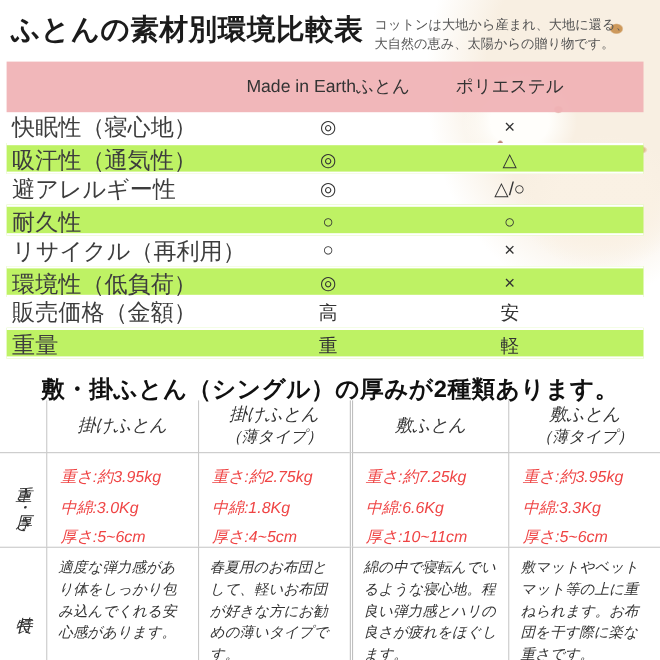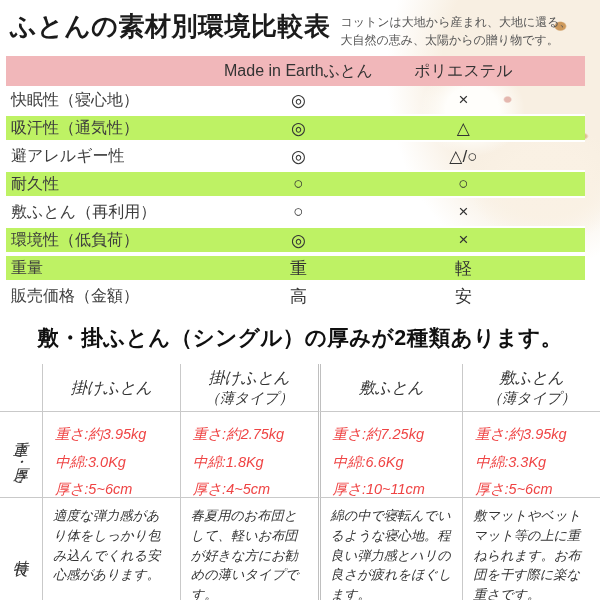--- a/index.html
+++ b/index.html
@@ -19,25 +19,25 @@
       radial-gradient(95px 75px at 76% 70%, rgba(250,241,228,.95) 0 45%, rgba(250,241,228,0) 82%),
       radial-gradient(80% 88% at 72% 28%, #f8efe2 0 55%, rgba(248,239,226,0) 86%);
   }
   .header-section { display:flex; align-items:flex-start; padding:10px 17px 0 10px; gap:10px; position:relative; }
   .title { margin:0; font-size:26px; font-weight:700; color:#1b1b1b; line-height:1.25; letter-spacing:.5px; white-space:nowrap; }
   .subtitle { width:256px; font-size:12px; line-height:1.5; color:#555; padding-top:3px; }
 
   
   .cmp { margin:7px 15px 0 6px; position:relative; }
   .cmp-grid { display:grid; grid-template-columns:37% 27% 30% 6%; align-items:center; }
-  .cmp-header { height:30px; background:rgba(240,178,181,.93); }
+  .cmp-header { height:46px; background:rgba(240,178,181,.93); }
   .cmp-colhead { text-align:center; font-size:16px; color:#333; }
   .cmp-row { height:28px; box-sizing:border-box; }
   .cmp-row.pink { background:#bef264; border-top:2px solid #fff; border-bottom:2px solid #fff; }
-  .cmp-label { padding-left:5px; font-size:16px; color:#3d3d3d; white-space:nowrap; }
+  .cmp-label { padding-left:5px; font-size:21px; color:#3d3d3d; white-space:nowrap; }
   .cmp-val { text-align:center; font-size:17px; color:#333; }
 
   .section-heading { margin:13px 0 0; text-align:center; font-size:21.5px; font-weight:700; color:#101010; letter-spacing:.5px; }
 
   
   .spec { position:absolute; left:0; right:0; top:364px; bottom:0;
           display:grid; grid-template-columns:42px 1fr 1fr 1.05fr 1fr; grid-template-rows:47px 86px 1fr;font-style:italic; }
   .cell { box-sizing:border-box; min-width:0; }
   .bl  { border-left:1px solid #c9c9c9; }
   .bld { border-left:3px double #bfbfbf; }
@@ -88,41 +88,41 @@
       <div class="cmp-val">△/○</div>
       <div></div>
     </div>
     <div class="cmp-grid cmp-row pink">
       <div class="cmp-label">耐久性</div>
       <div class="cmp-val">○</div>
       <div class="cmp-val">○</div>
       <div></div>
     </div>
     <div class="cmp-grid cmp-row">
-      <div class="cmp-label">敷ふとん（再利用）</div>
+      <div class="cmp-label">リサイクル（再利用）</div>
       <div class="cmp-val">○</div>
       <div class="cmp-val">×</div>
       <div></div>
     </div>
     <div class="cmp-grid cmp-row pink">
       <div class="cmp-label">環境性（低負荷）</div>
       <div class="cmp-val">◎</div>
       <div class="cmp-val">×</div>
       <div></div>
     </div>
+    <div class="cmp-grid cmp-row">
+      <div class="cmp-label">販売価格（金額）</div>
+      <div class="cmp-val">高</div>
+      <div class="cmp-val">安</div>
+      <div></div>
+    </div>
     <div class="cmp-grid cmp-row pink">
       <div class="cmp-label">重量</div>
       <div class="cmp-val">重</div>
       <div class="cmp-val">軽</div>
-      <div></div>
-    </div>
-    <div class="cmp-grid cmp-row">
-      <div class="cmp-label">販売価格（金額）</div>
-      <div class="cmp-val">高</div>
-      <div class="cmp-val">安</div>
       <div></div>
     </div>
   </div>
 
   <h2 class="section-heading">敷・掛ふとん（シングル）の厚みが2種類あります。</h2>
 
   <div class="spec">
 
     <div class="cell"></div>
     <div class="cell bl sp-head">

